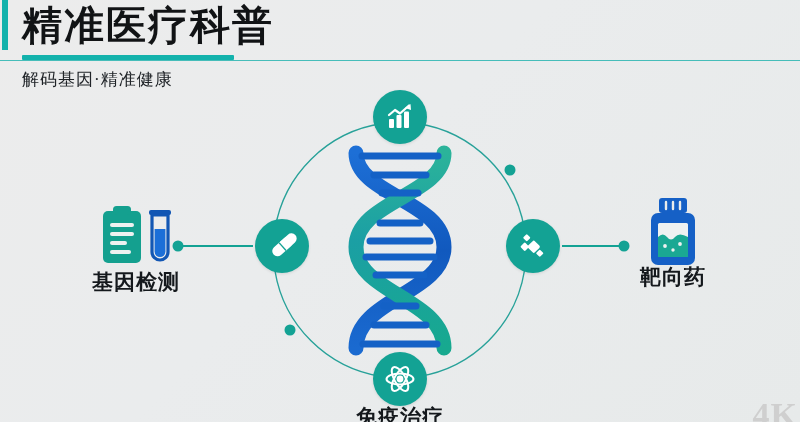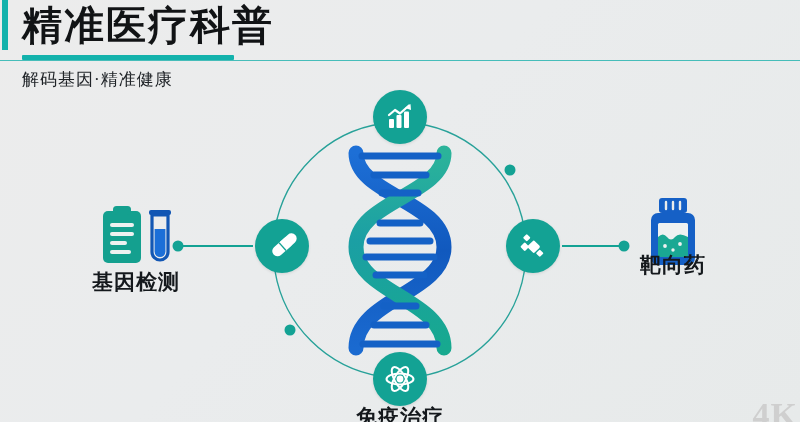--- a/index.html
+++ b/index.html
@@ -277,21 +277,21 @@
           <path d="M 14 41 q 5 -5 9 0 q 4 5 8 0 q 4 -5 13 0 L 44 61 L 14 61 Z" fill="#1aa893"></path>
           <g fill="#eef1f1">
             <circle cx="21" cy="50" r="1.9"></circle>
             <circle cx="29" cy="54" r="1.7"></circle>
             <circle cx="36" cy="48" r="1.9"></circle>
           </g>
         </g>
       </svg>
     </div>
 
-    <div class="side-label" style="left:621px;top:251px;width:104px;">靶向药</div>
+    <div class="side-label" style="left:621px;top:263px;width:104px;">靶向药</div>
 
     <div class="side-label" style="left:344px;top:403px;width:112px;">免疫治疗</div>
 
   </div>
 
   <div class="watermark">4K</div>
 
 </div>
 
 </body></html>

